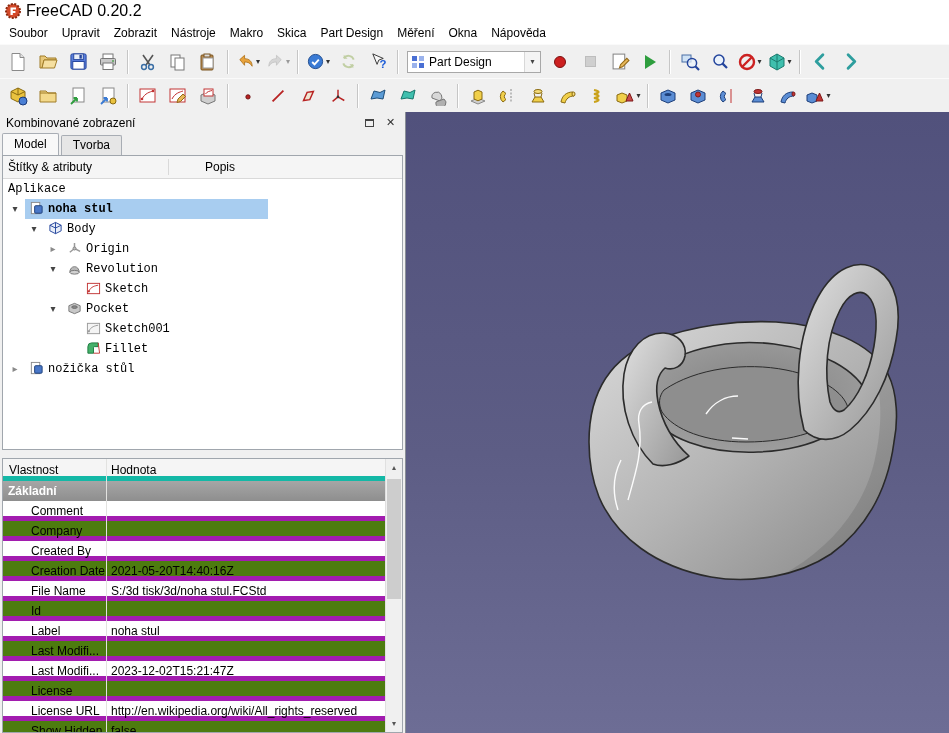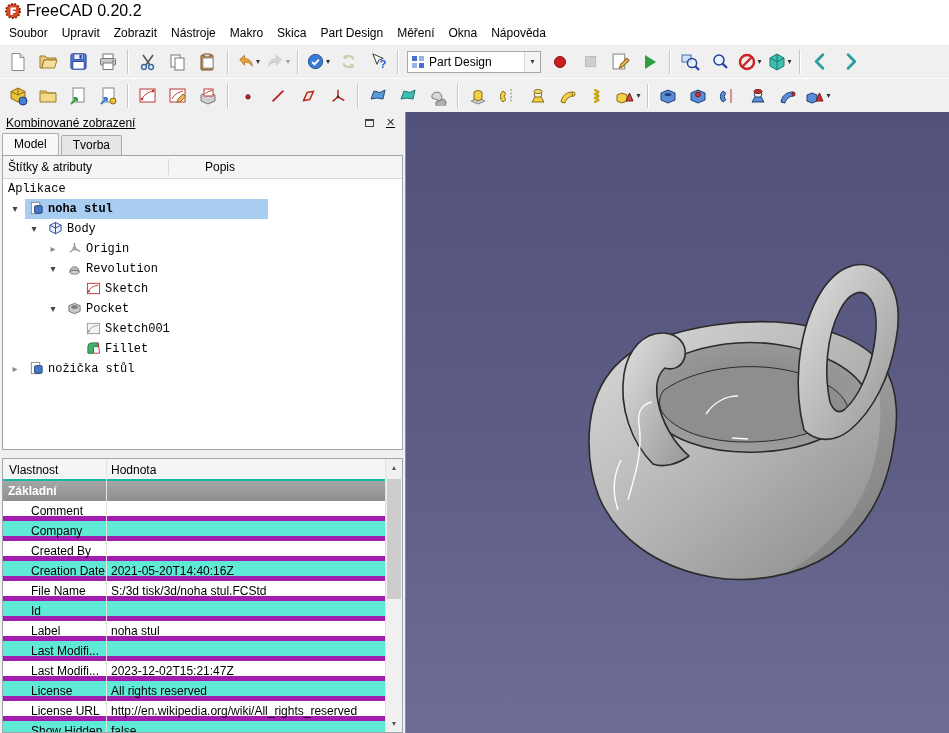--- a/index.html
+++ b/index.html
@@ -26,21 +26,21 @@
   .sq-gray { width: 11px; height: 11px; background: #a8a8a8; border: 1px solid #808080; }
   .tri-green { width: 0; height: 0; border-left: 11px solid #2e9e3e; border-top: 7px solid transparent; border-bottom: 7px solid transparent; }
 
   
   .main { display: flex; height: 621px; }
   .left-panel { width: 405px; height: 621px; position: relative; background: #f0f0f0; flex: 0 0 auto; }
   .viewport { flex: 1; position: relative; border-left: 1px solid #8a8f96; background: linear-gradient(180deg, #51517c 0%, #5d5d85 55%, #6d6d95 100%); }
   .viewport svg { position: absolute; left: 0; top: 0; }
 
   
-  .panel-title { position: absolute; top: 0; left: 0; right: 0; height: 21px; display: flex; align-items: center; padding: 0 6px; gap: 4px; text-decoration: underline; }
+  .panel-title { position: absolute; top: 0; left: 0; right: 0; height: 21px; display: flex; align-items: center; padding: 0 6px; gap: 4px; }
   .panel-title .t { flex: 1; }
   .ph-btn { width: 17px; height: 16px; display: flex; align-items: center; justify-content: center; color: #333; font-size: 11px; }
   .float-glyph { width: 9px; height: 8px; border: 1px solid #444; border-top-width: 2px; }
   .tabs { position: absolute; top: 21px; left: 2px; right: 2px; height: 22px; display: flex; align-items: flex-end; }
   .tab { height: 20px; line-height: 19px; padding: 0 11px; background: #e6e6e6; border: 1px solid #a8adb4; border-bottom: none; margin-right: 2px; border-radius: 2px 2px 0 0; }
   .tab.active { background: #f8f8f8; height: 22px; line-height: 21px; }
 
   
   .tree-box { position: absolute; top: 43px; left: 2px; right: 2px; height: 295px; background: #fff; border: 1px solid #a0a6ad; overflow: hidden; }
   .tree-head { position: absolute; top: 0; left: 0; right: 0; height: 23px; background: #f5f5f5; border-bottom: 1px solid #d9d9d9; }
@@ -50,26 +50,26 @@
   .trow { position: absolute; left: 0; right: 0; height: 20px; line-height: 20px; }
   .trow .expander { position: absolute; top: 0; width: 12px; text-align: center; font-size: 10px; color: #444; }
   .trow .expander.closed { color: #8a8a8a; }
   .trow .ticon { position: absolute; top: 2px; width: 16px; height: 16px; display: flex; }
   .trow .tlabel { position: absolute; top: 0; white-space: nowrap; font-family: Liberation Mono, monospace; }
   .trow .tlabel.bold { font-weight: bold; }
   .sel-bg { position: absolute; left: 22px; top: 0; width: 243px; height: 20px; background: #a8cdf0; }
 
   
   .props-box { position: absolute; top: 346px; left: 2px; right: 2px; bottom: 0; background: #fff; border: 1px solid #a0a6ad; overflow: hidden; }
-  .props-head { position: absolute; top: 0; left: 0; right: 17px; height: 22px; background: #f5f5f5; border-bottom: 2px solid #14b8a6; }
+  .props-head { position: absolute; top: 0; left: 0; right: 17px; height: 22px; background: #f5f5f5; border-bottom: 5px solid #14b8a6; }
   .props-head .c1 { position: absolute; left: 6px; top: 4px; }
   .props-head .c2 { position: absolute; left: 108px; top: 4px; }
   .props-section { position: absolute; top: 22px; left: 0; right: 17px; height: 20px; line-height: 20px; padding-left: 5px; background: linear-gradient(#a6a6a6, #8e8e8e); color: #fff; font-weight: bold; }
   .prow { position: absolute; left: 0; right: 17px; height: 20px; line-height: 20px; background: #fff; border-bottom: 5px solid #a21caf; }
-  .prow.alt { background: #5eead4; }
+  .prow.alt { background: #4d7c0f; }
   .prow .pname { position: absolute; left: 28px; white-space: nowrap; }
   .prow .pvalue { position: absolute; left: 108px; right: 2px; white-space: nowrap; overflow: hidden; }
   .props-vline { position: absolute; left: 103px; top: 0; bottom: 0; width: 1px; background: #e2e2e0; }
 
   
   .scrollbar { position: absolute; top: 0; right: 0; bottom: 0; width: 17px; background: #f0f0f0; border-left: 1px solid #e0e0e0; }
   .sb-btn { position: absolute; left: 0; right: 0; height: 17px; display: flex; align-items: center; justify-content: center; font-size: 8px; color: #555; background: #f0f0f0; }
   .sb-btn.down { bottom: 0; }
   .sb-thumb { position: absolute; left: 1px; right: 1px; top: 20px; height: 120px; background: #cdcdcd; }
 </style>
@@ -585,21 +585,20 @@
       <div class="prow alt" style="top:182px">
           <span class="pname">Last Modifi...</span>
           <span class="pvalue"></span>
         </div>
       <div class="prow" style="top:202px">
           <span class="pname">Last Modifi...</span>
           <span class="pvalue">2023-12-02T15:21:47Z</span>
         </div>
       <div class="prow alt" style="top:222px">
           <span class="pname">License</span>
-          <span class="pvalue">All rights reserved</span>
         </div>
       <div class="prow" style="top:242px">
           <span class="pname">License URL</span>
           <span class="pvalue">http://en.wikipedia.org/wiki/All_rights_reserved</span>
         </div>
       <div class="prow alt" style="top:262px">
           <span class="pname">Show Hidden</span>
           <span class="pvalue">false</span>
         </div>
 

